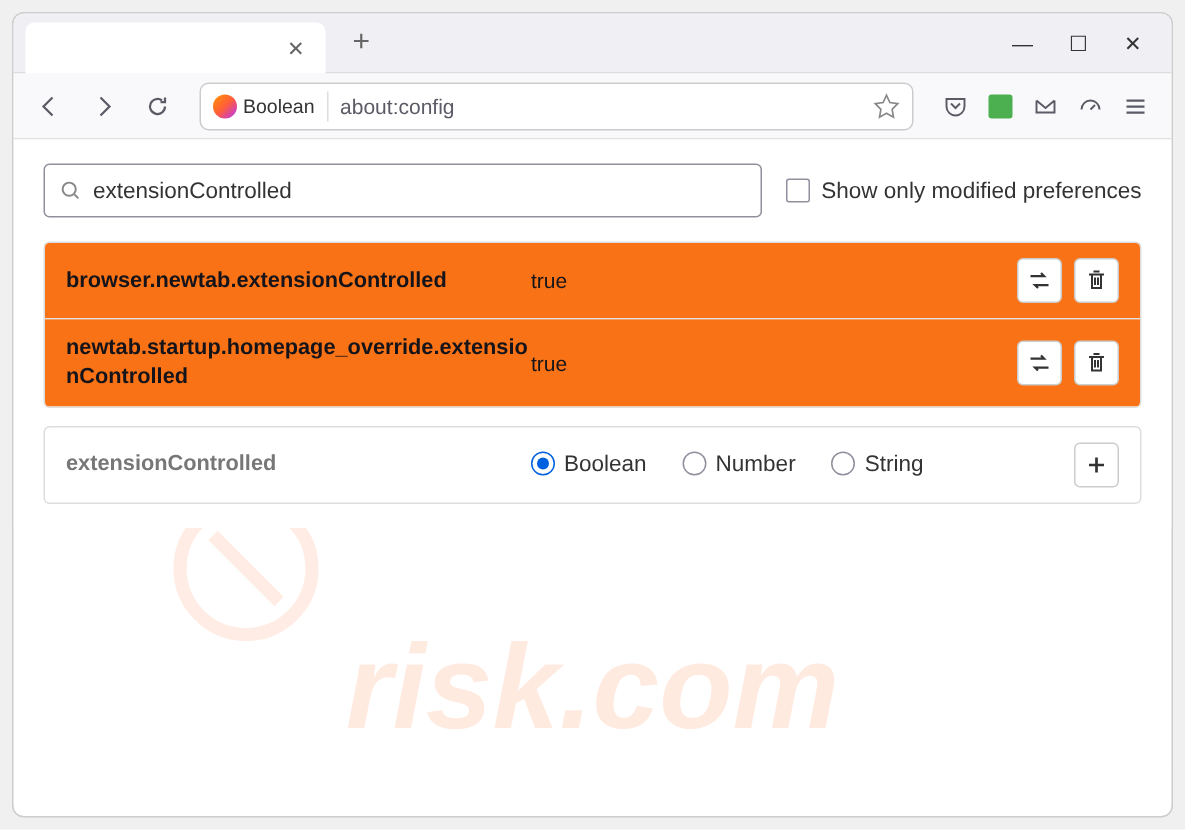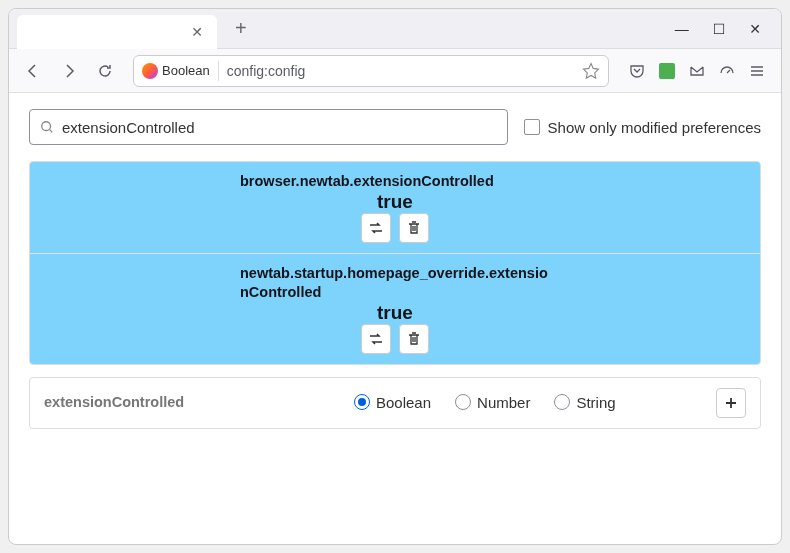--- a/index.html
+++ b/index.html
@@ -35,23 +35,23 @@
     .search-row { display: flex; align-items: center; gap: 16px; margin-bottom: 16px; }
     .search-box { flex: 1; display: flex; align-items: center; border: 1px solid #8f8f9d; border-radius: 4px; height: 36px; padding: 0 10px; max-width: 480px; }
     .search-box svg { width: 14px; height: 14px; color: #888; margin-right: 8px; }
     .search-input { border: none; outline: none; font-size: 15px; flex: 1; color: #333; }
     .checkbox-label { display: flex; align-items: center; gap: 8px; font-size: 15px; color: #333; cursor: pointer; justify-content: space-between; }
     .checkbox { width: 16px; height: 16px; border: 1px solid #8f8f9d; border-radius: 2px; }
     
     .pref-table { border: 1px solid #ddd; border-radius: 4px; overflow: hidden; }
     .pref-row { display: flex; align-items: center; padding: 10px 14px; border-bottom: 1px solid #e0e0e0; min-height: 44px; }
     .pref-row:last-child { border-bottom: none; }
-    .pref-row.modified { background: #7dd3fc; flex-direction: column; }
+    .pref-row.modified { background: #f97316; }
     .pref-name { font-size: 14.5px; font-weight: 600; color: #15141a; width: 310px; word-break: break-all; line-height: 1.3; }
-    .pref-value { font-size: 19px; font-weight: 700; color: #15141a; flex: 1; }
+    .pref-value { font-size: 14px; font-weight: 400; color: #15141a; flex: 1; }
     .pref-actions { display: flex; gap: 8px; }
     .action-btn { width: 30px; height: 30px; border: 1px solid #ccc; background: #fff; border-radius: 4px; display: flex; align-items: center; justify-content: center; cursor: pointer; color: #333; }
     .action-btn svg { width: 16px; height: 16px; }
     
     .type-selector { display: flex; gap: 24px; align-items: center; flex: 1; }
     .radio-option { display: flex; gap: 6px; font-size: 15px; color: #333; cursor: pointer; }
     .radio { width: 16px; height: 16px; border: 1.5px solid #8f8f9d; border-radius: 50%; display: flex; align-items: center; justify-content: center; }
     .radio.checked { border-color: #0060df; }
     .radio.checked::after { content: ''; width: 8px; height: 8px; background: #0060df; border-radius: 50%; }
     .pref-name.faded { color: #777; font-weight: 600; }
@@ -90,21 +90,21 @@
       <svg viewBox="0 0 16 16" stroke="currentColor" stroke-width="1.5" fill="none">
           <path d="M13 8a5 5 0 1 1-2-4M13 2v3h-3"></path>
         </svg>
     </div>
     <div class="url-bar">
       <div class="firefox-badge">
         <div class="firefox-icon"></div>
         <span>Boolean</span>
       </div>
       <div class="url-divider"></div>
-      <span class="url-text">config:config</span>
+      <span class="url-text">about:config</span>
       <svg class="star-icon" viewBox="0 0 24 24" stroke="currentColor" stroke-width="1.5" fill="none">
           <path d="M12 2l3 6.5 7 1-5 5 1.2 7L12 18l-6.2 3.5L7 14.5 2 9.5l7-1z"></path>
         </svg>
     </div>
     <div class="toolbar-icons">
       <span>
           <svg viewBox="0 0 16 16" stroke="currentColor" stroke-width="1.3" fill="none">
             <path d="M2 3h12v5a6 6 0 0 1-12 0V3z M5 6l3 3 3-3"></path>
           </svg>
         </span>
@@ -204,13 +204,14 @@
             </div>
         </div>
       </div>
     </div>
   </div>
 
   <svg class="watermark-icon" viewBox="0 0 100 100">
       <circle cx="50" cy="50" r="40" fill="none" stroke="#ff5000" stroke-width="8"></circle>
       <path d="M30 30 L70 70" stroke="#ff5000" stroke-width="8"></path>
     </svg>
+  <div class="watermark">risk.com</div>
 </div>
 
 </body></html>

